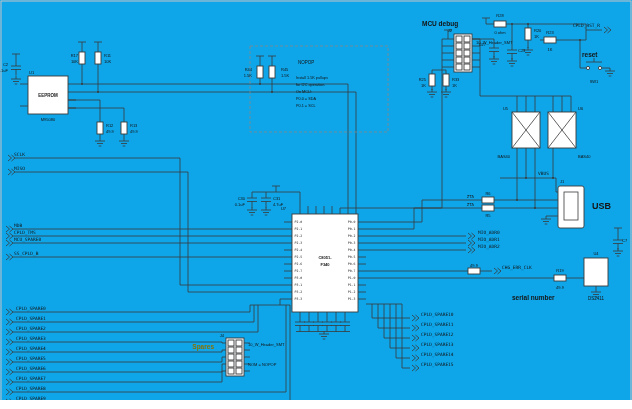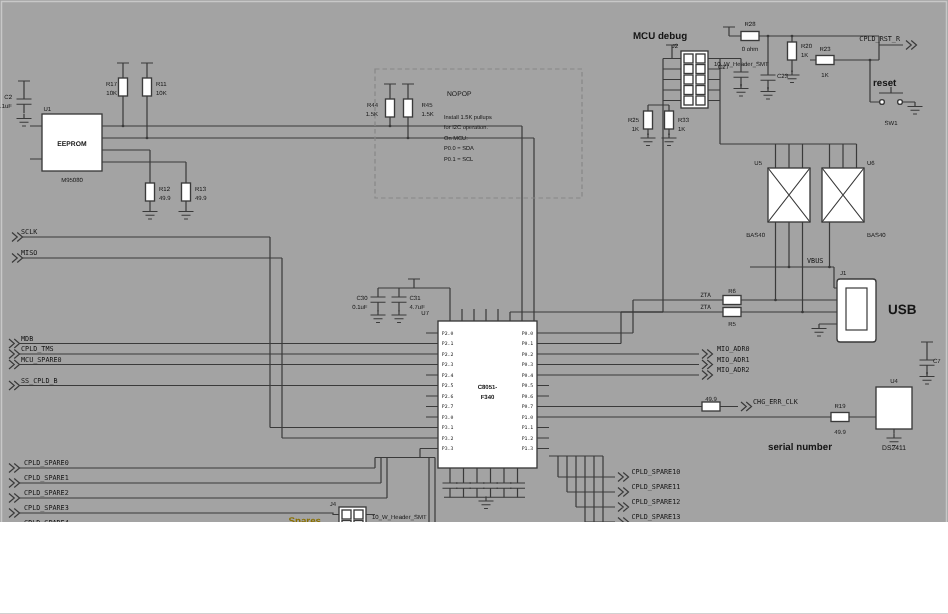--- a/index.html
+++ b/index.html
@@ -1,16 +1,16 @@
 <!DOCTYPE html>
 <html><head>
 <meta charset="utf-8">
 <style>
   html,body{margin:0;padding:0;background:#fff;}
-  #stage{position:relative;width:632px;height:348px;background:#a3a3a3;overflow:hidden;}
+  #stage{position:relative;width:632px;height:400px;background:#0ea5e9;overflow:hidden;}
   svg{position:absolute;left:0;top:0;}
   svg text{fill:#151515;font-family:"DejaVu Sans Mono","Liberation Mono",monospace;}
   .t32{font-size:3.2px}
   .t38{font-size:3.8px}
   .t4{font-size:4px}
   .t45{font-size:4.5px}
   .lbl{font-family:"Liberation Sans","DejaVu Sans",sans-serif}
   .ttl{font-family:"Liberation Sans","DejaVu Sans",sans-serif;font-weight:700;font-size:6.5px}
   .big{font-size:9px}
   .mid{text-anchor:middle}

